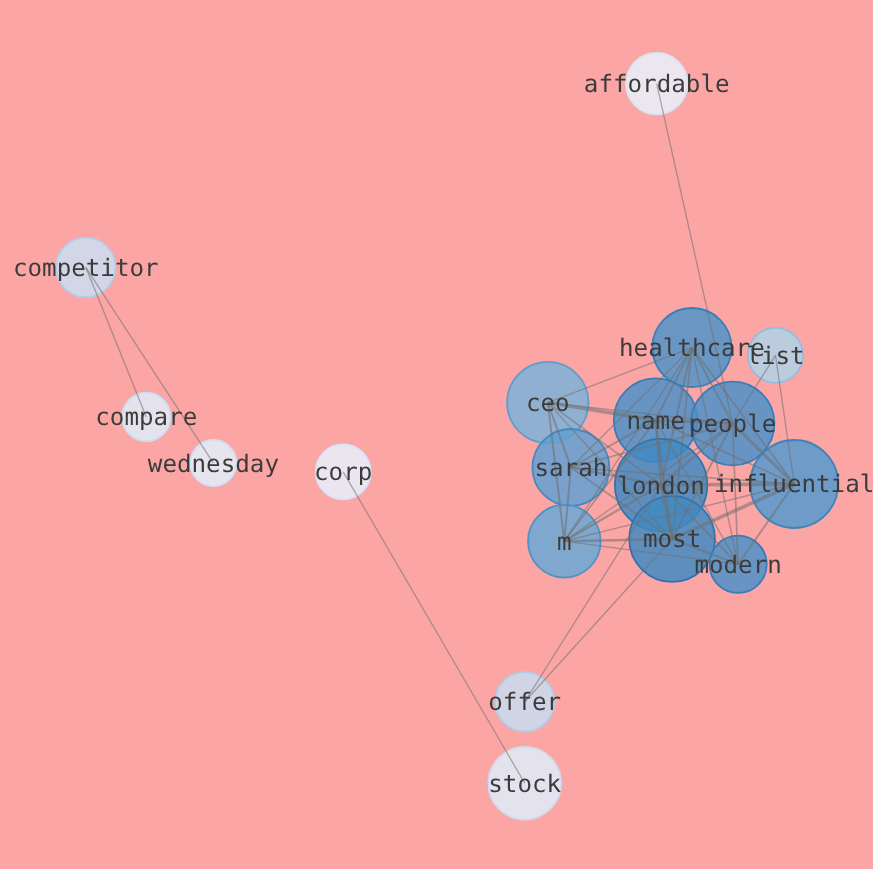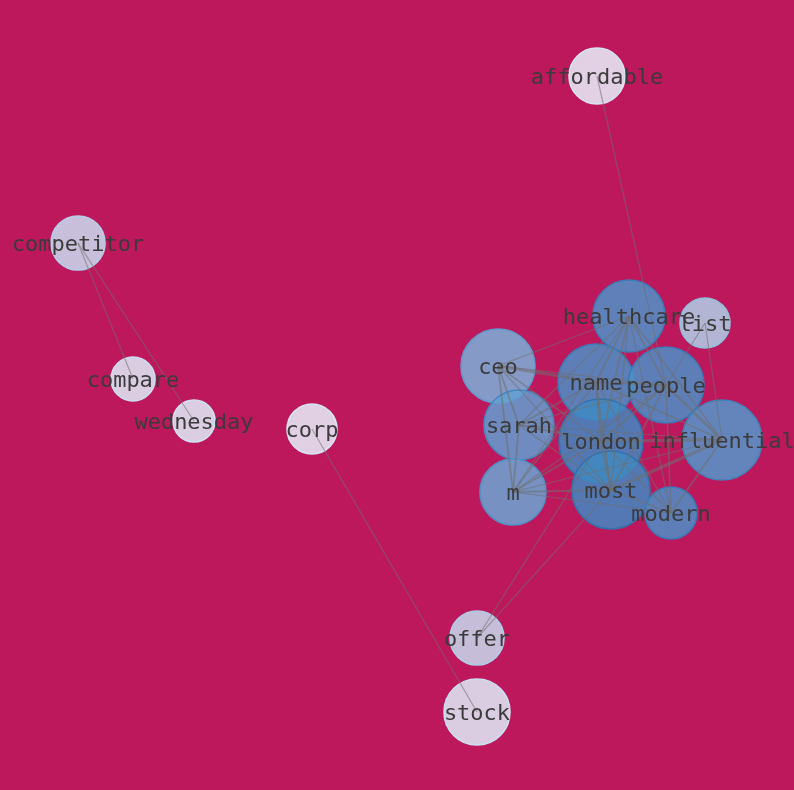--- a/index.html
+++ b/index.html
@@ -4,21 +4,21 @@
 <style>
   html, body {
     margin: 0;
     padding: 0;
     background: #ffffff;
   }
   .figure {
     position: relative;
     width: 794px;
     height: 790px;
-    background: #be185d;
+    background: #fca5a5;
     overflow: hidden;
   }
   svg text {
     font-family: "DejaVu Sans Mono", monospace;
     user-select: none;
   }
 </style>
 </head>
 <body>
 

